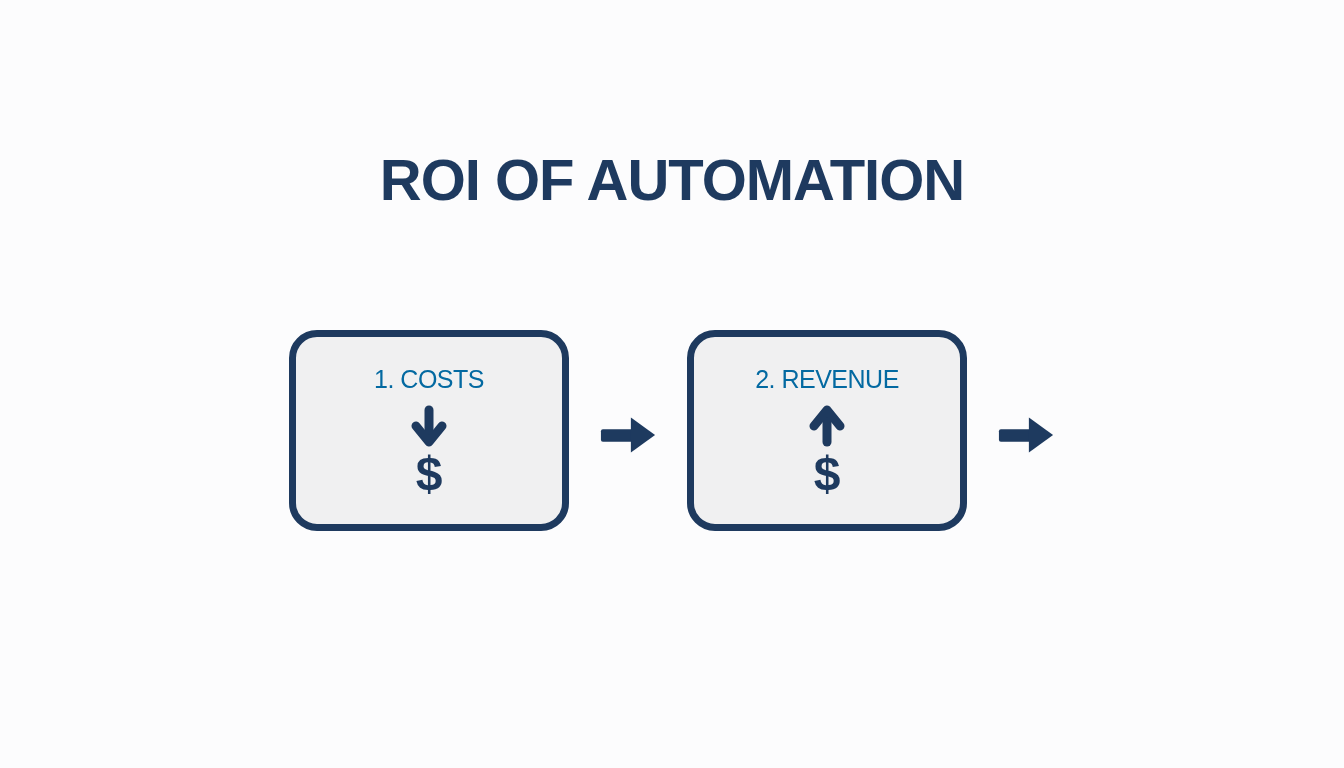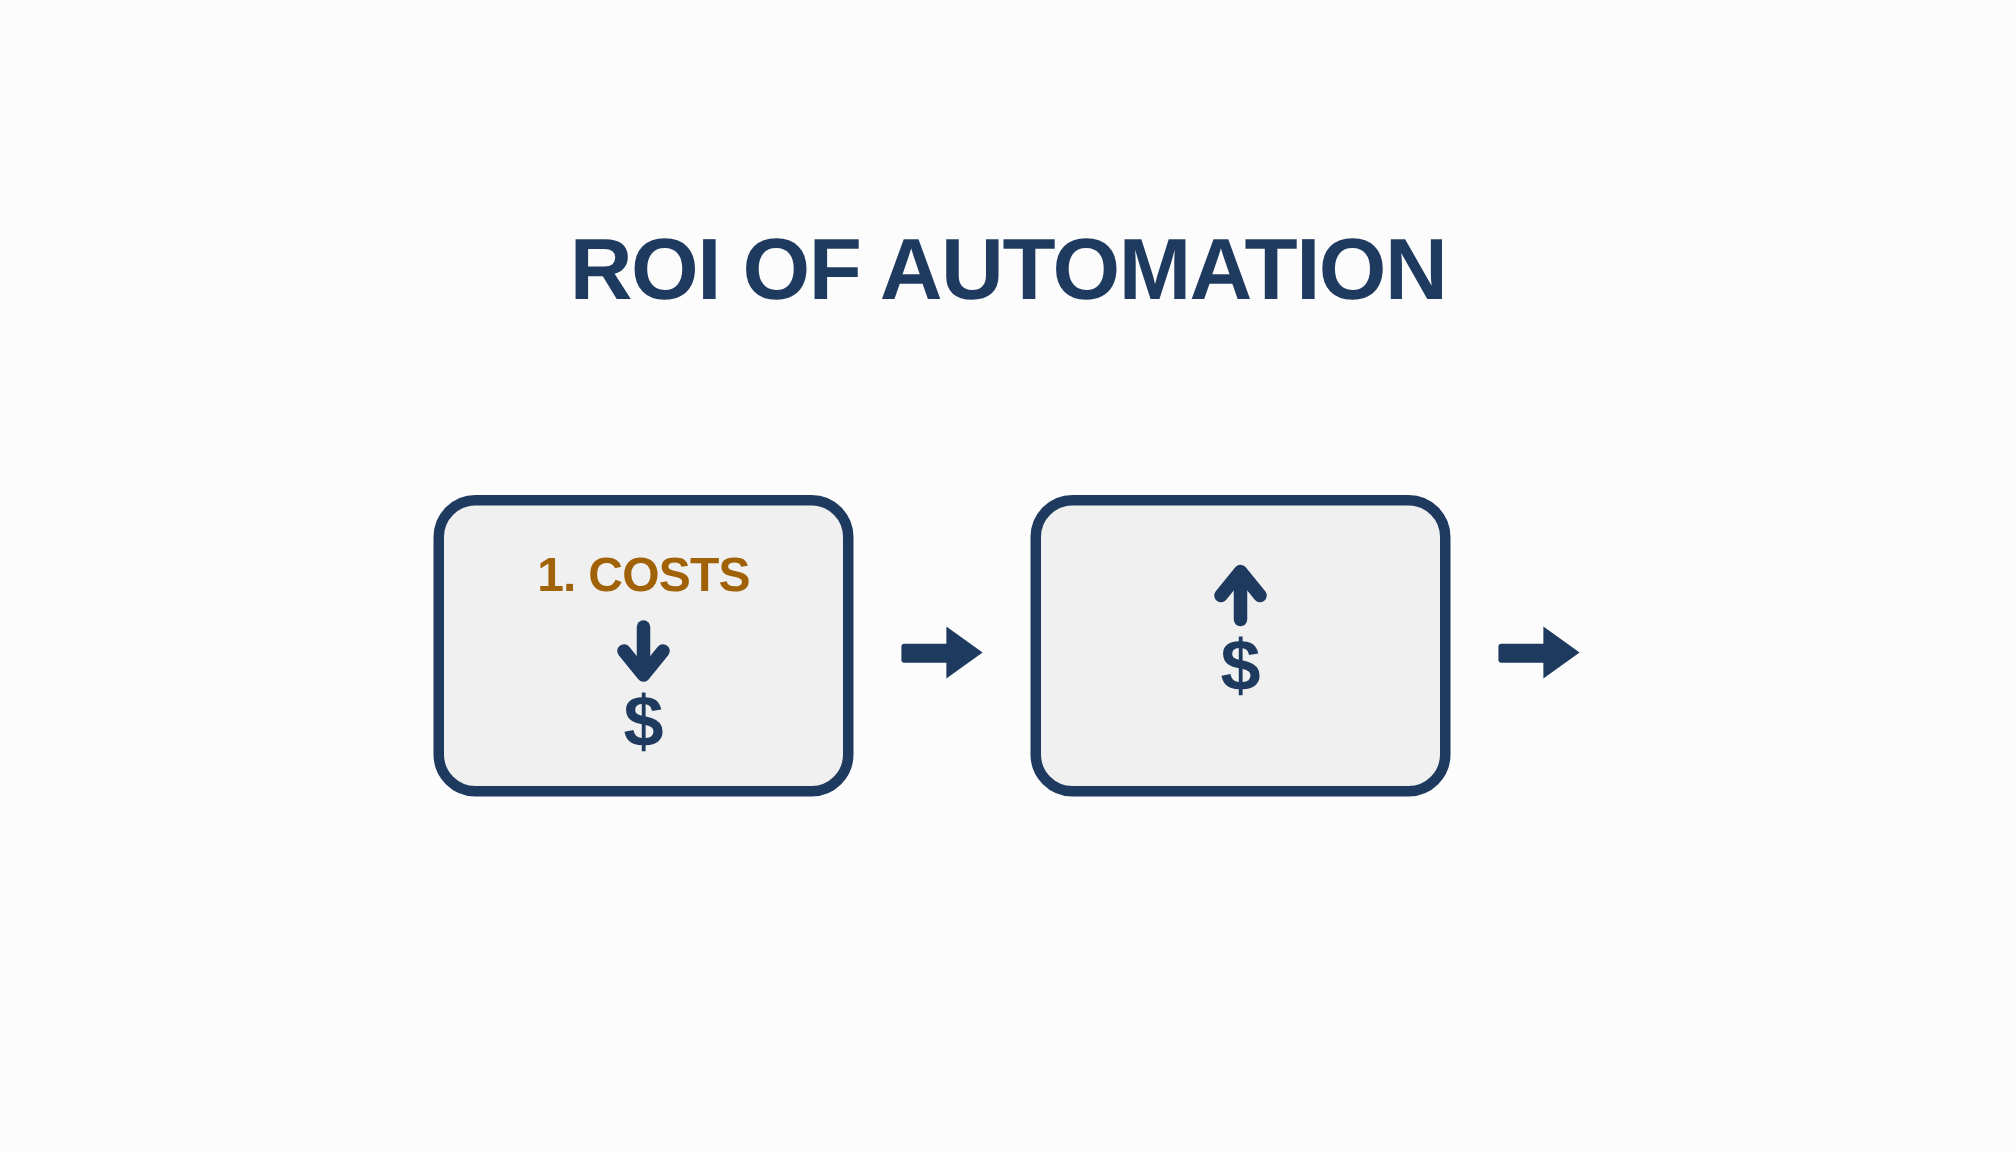--- a/index.html
+++ b/index.html
@@ -32,24 +32,24 @@
   }
   .step-box {
     width: 280px; height: 201px;
     background: #f0f0f1;
     border: 7px solid #1e3a5f;
     border-radius: 28px;
     display: flex; flex-direction: column; align-items: center;
     padding-top: 28px;
   }
   .step-label {
-    font-size: 32px;
-    font-weight: 700;
+    font-size: 25px;
+    font-weight: 400;
     letter-spacing: -0.5px;
-    color: #a16207;
+    color: #0369a1;
     white-space: nowrap;
   }
   .trend-icon {
     margin-top: 10px;
     width: 40px; height: 44px;
     display: block;
   }
   .dollar {
     font-size: 48px;
     font-weight: 800;
@@ -90,20 +90,21 @@
     </div>
 
     <svg class="connector" viewBox="0 0 60 44">
       <g fill="#1e3a5f">
         <rect x="2" y="16" width="34" height="13" rx="2"></rect>
         <path d="M33 4 L58 22 L33 40 Z"></path>
       </g>
     </svg>
 
     <div class="step-box">
+      <div class="step-label">2. REVENUE</div>
       <svg class="trend-icon" viewBox="0 0 40 44">
         <g stroke="#1e3a5f" stroke-width="9" stroke-linecap="round" stroke-linejoin="round" fill="none">
           <line x1="20" y1="38" x2="20" y2="12"></line>
           <polyline points="7,22 20,6 33,22"></polyline>
         </g>
       </svg>
       <div class="dollar">$</div>
     </div>
 
     <svg class="connector" viewBox="0 0 60 44">

